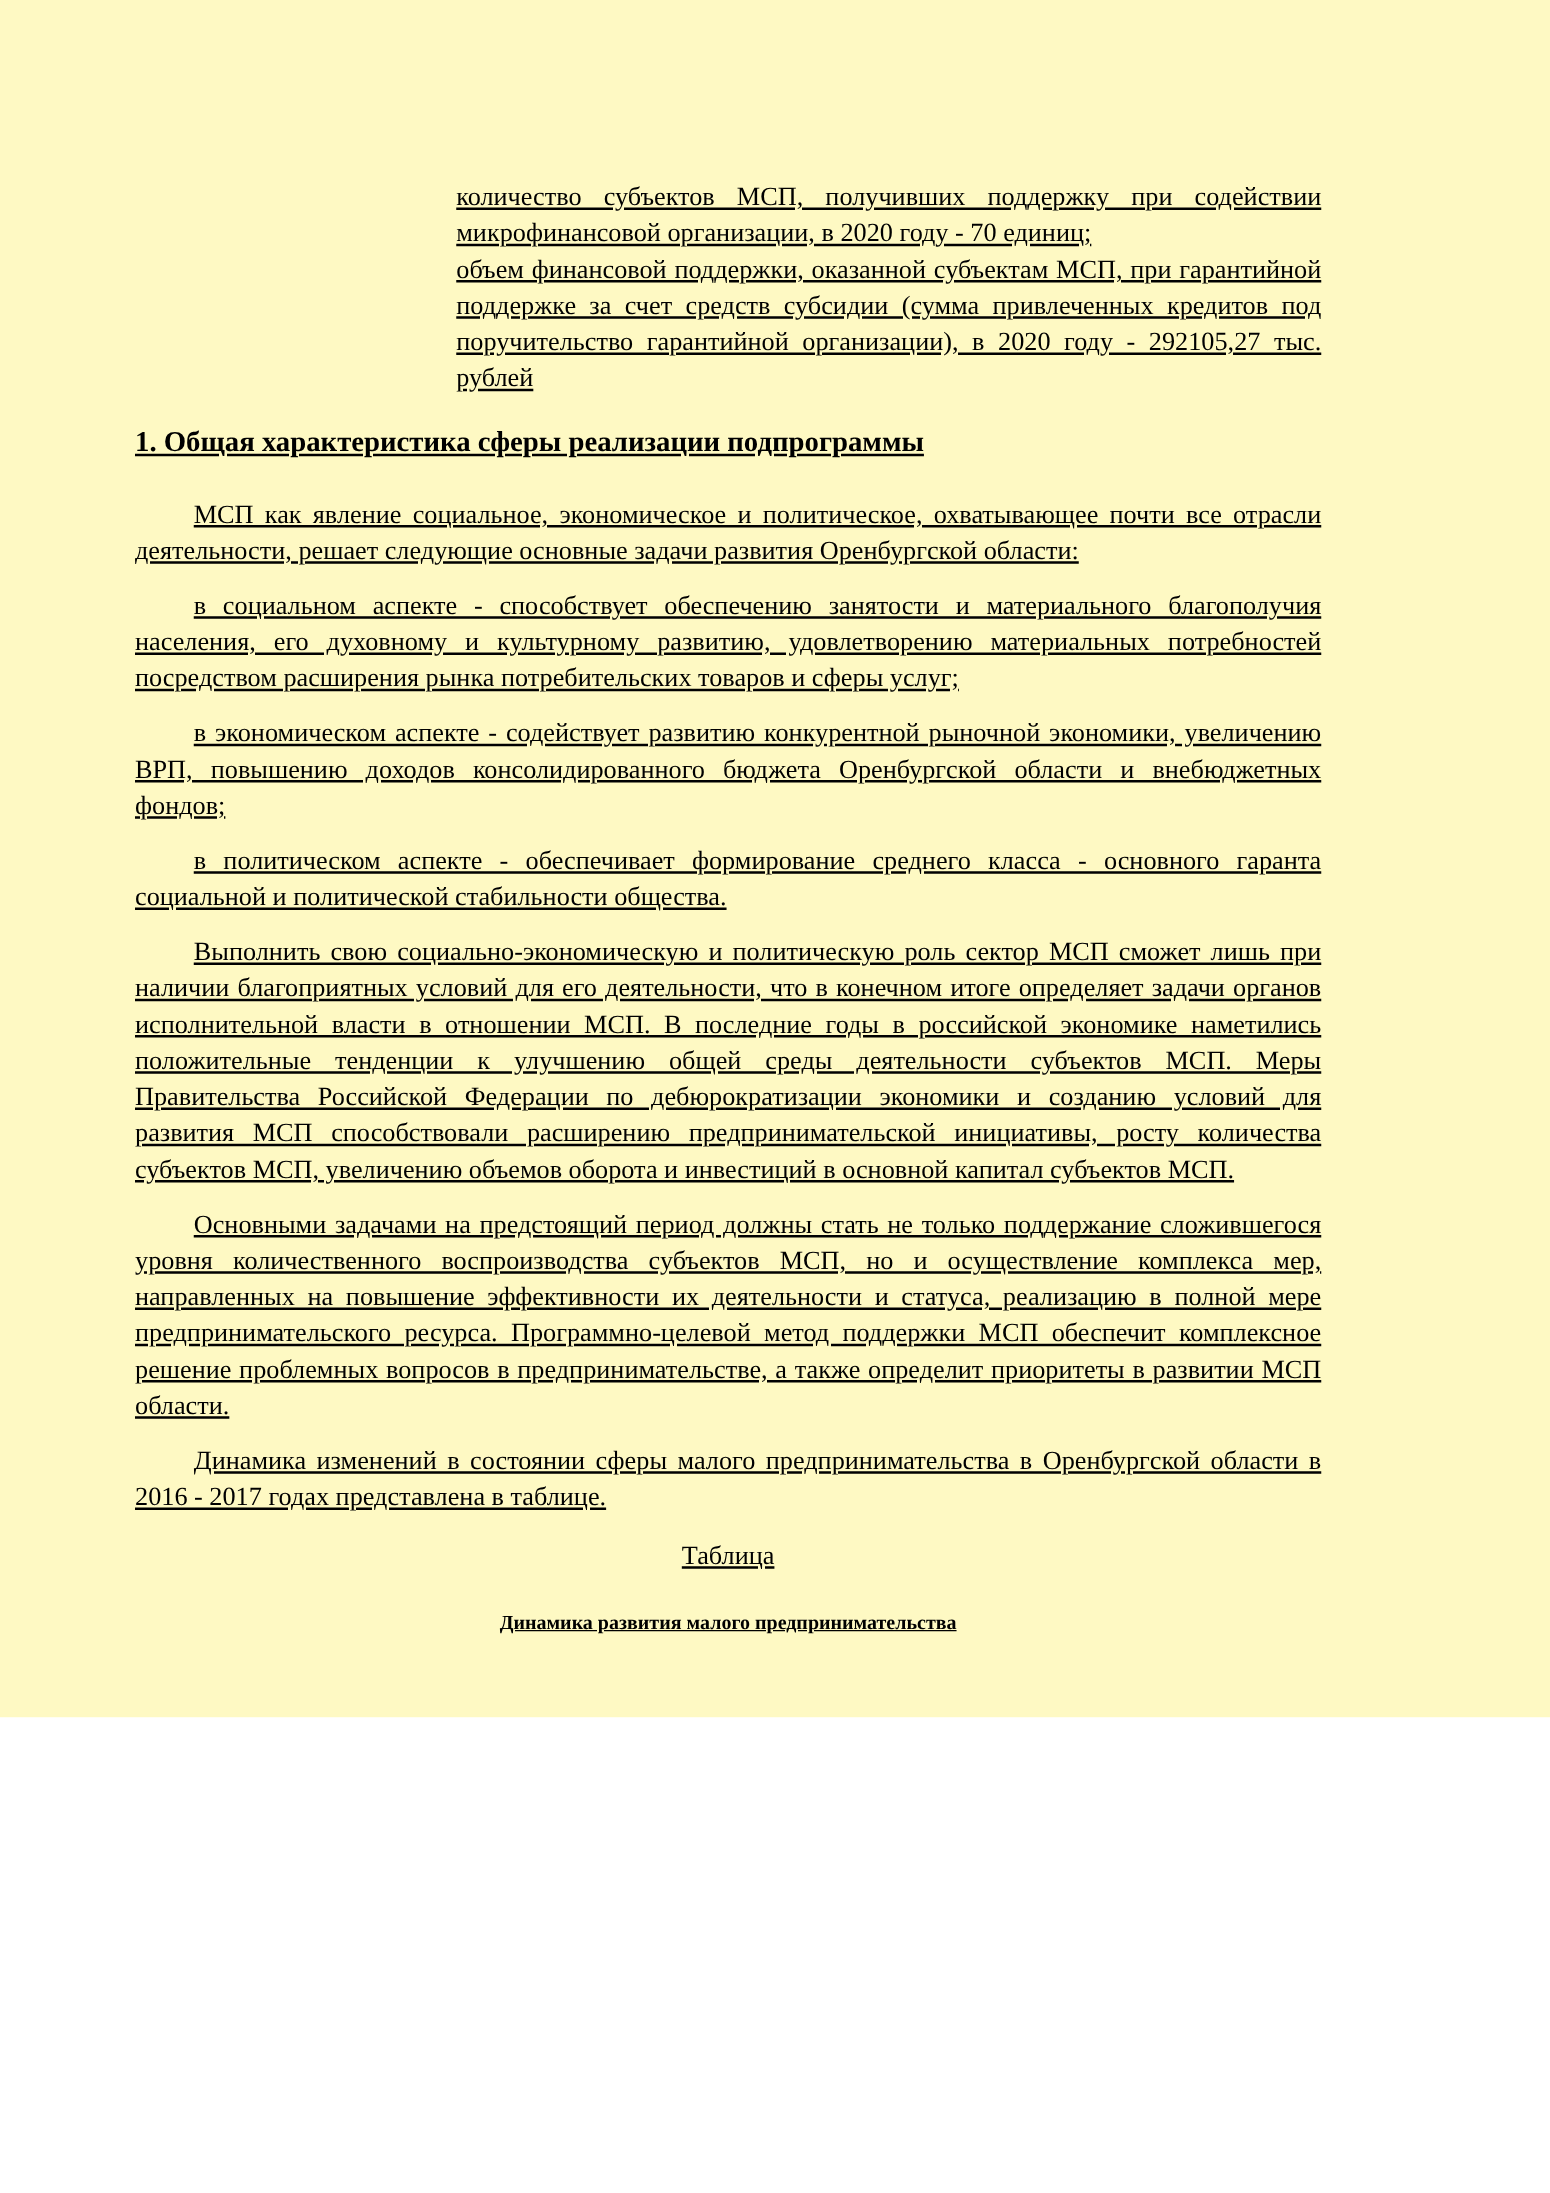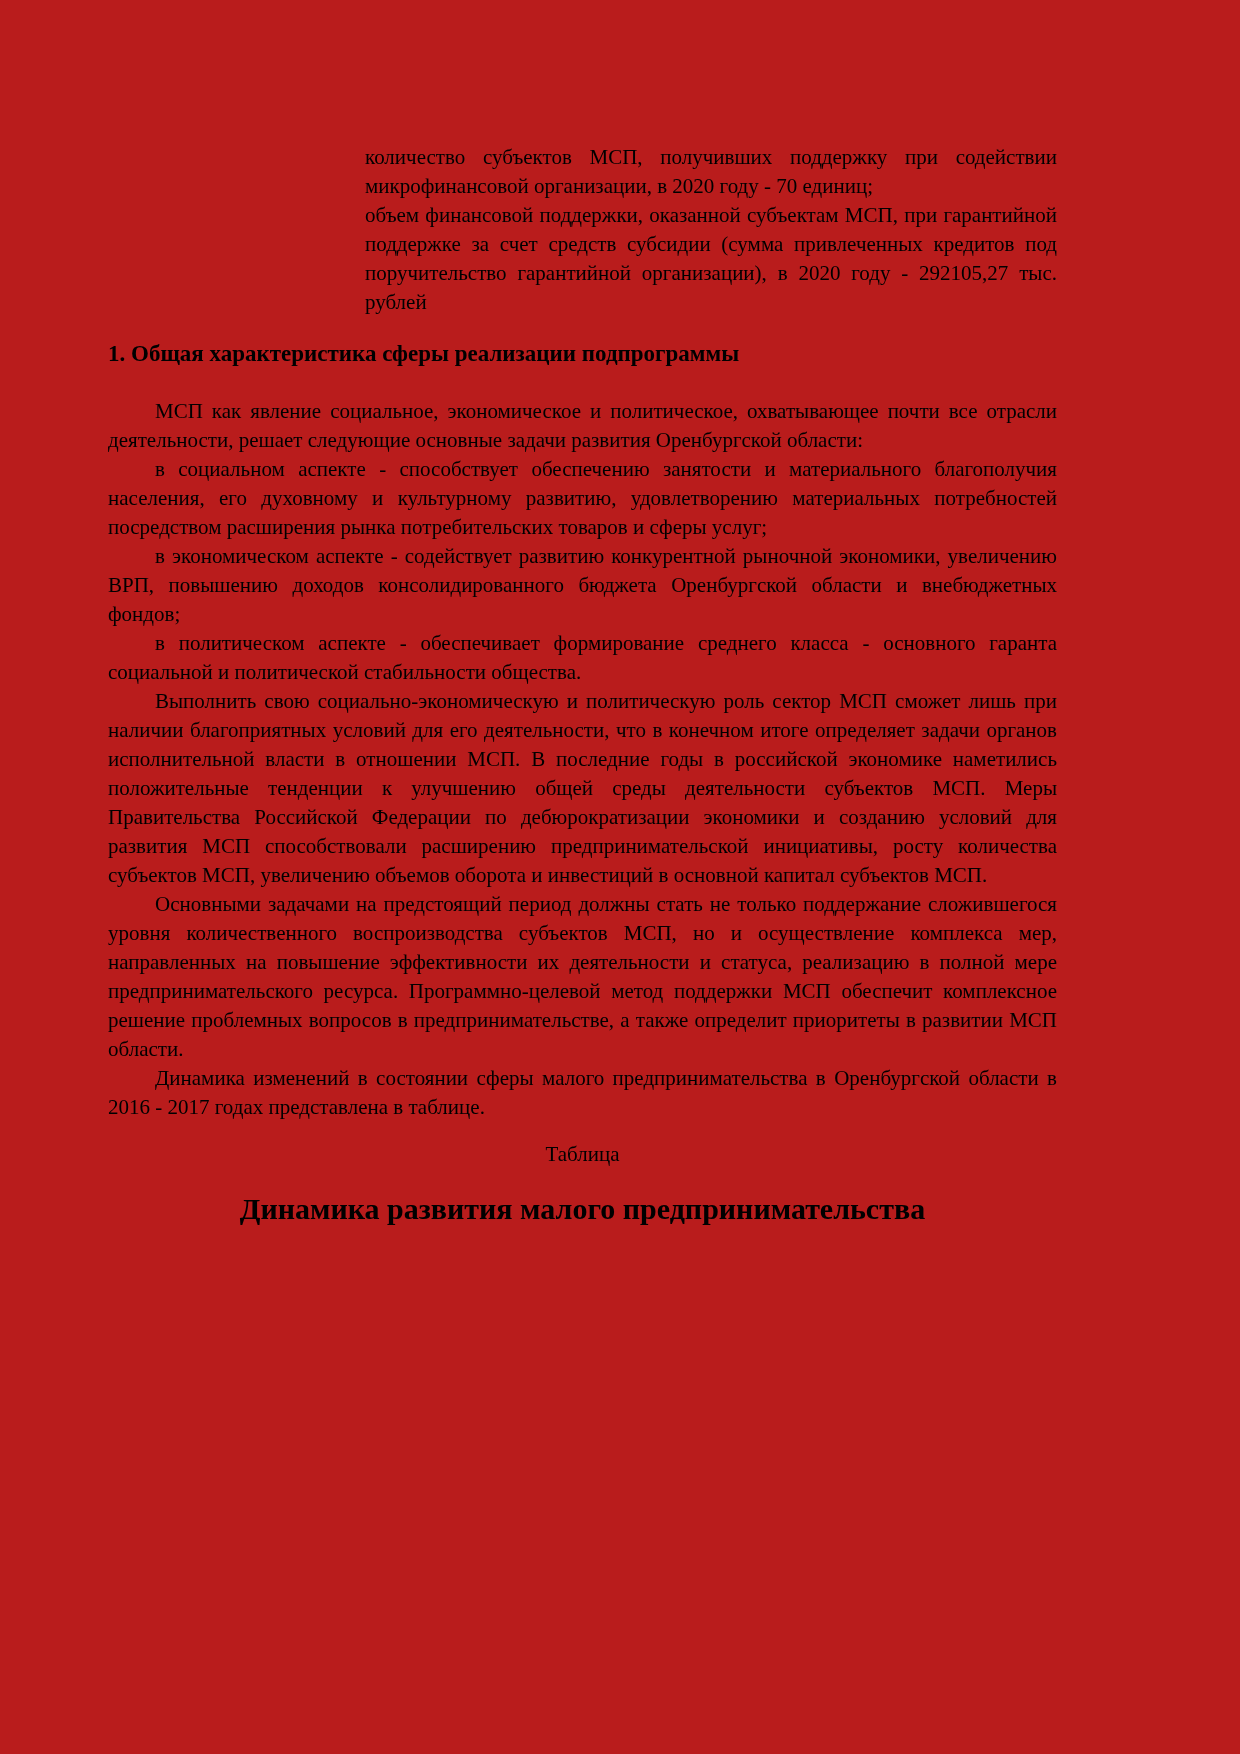--- a/index.html
+++ b/index.html
@@ -1,57 +1,59 @@
 <!DOCTYPE html>
 <html><head>
 <meta charset="utf-8">
 <style>
   * { margin: 0; padding: 0; box-sizing: border-box; }
   html, body { background: #ffffff; }
   .page {
     position: relative;
     width: 1240px;
-    height: 1754px;
-    background: #b91c1c;
+    height: 1374px;
+    background: #fef9c3;
     color: #000000;
     font-family: "Liberation Serif", serif;
     font-size: 21px;
     line-height: 29px;
     padding: 143px 183px 40px 108px;
     overflow: hidden;
+    text-decoration: underline;
   }
   .intro-block {
     margin-left: 257px;
     text-align: justify;
   }
   .intro-block p {
     text-align: justify;
     text-indent: 0;
   }
   .section-heading {
     font-size: 23px;
     font-weight: bold;
     text-align: left;
     line-height: 30px;
     margin-top: 22px;
     margin-bottom: 28px;
   }
   .para {
     text-align: justify;
     text-indent: 47px;
+    margin-top: 15px;
   }
   .para.first {
     margin-top: 0;
   }
   .table-label {
     text-align: center;
     margin-top: 18px;
   }
   .table-title {
-    font-size: 30px;
+    font-size: 16px;
     font-weight: bold;
     text-align: center;
     line-height: 35px;
     margin-top: 22px;
   }
 </style>
 </head>
 <body>
 
 <div class="page">

